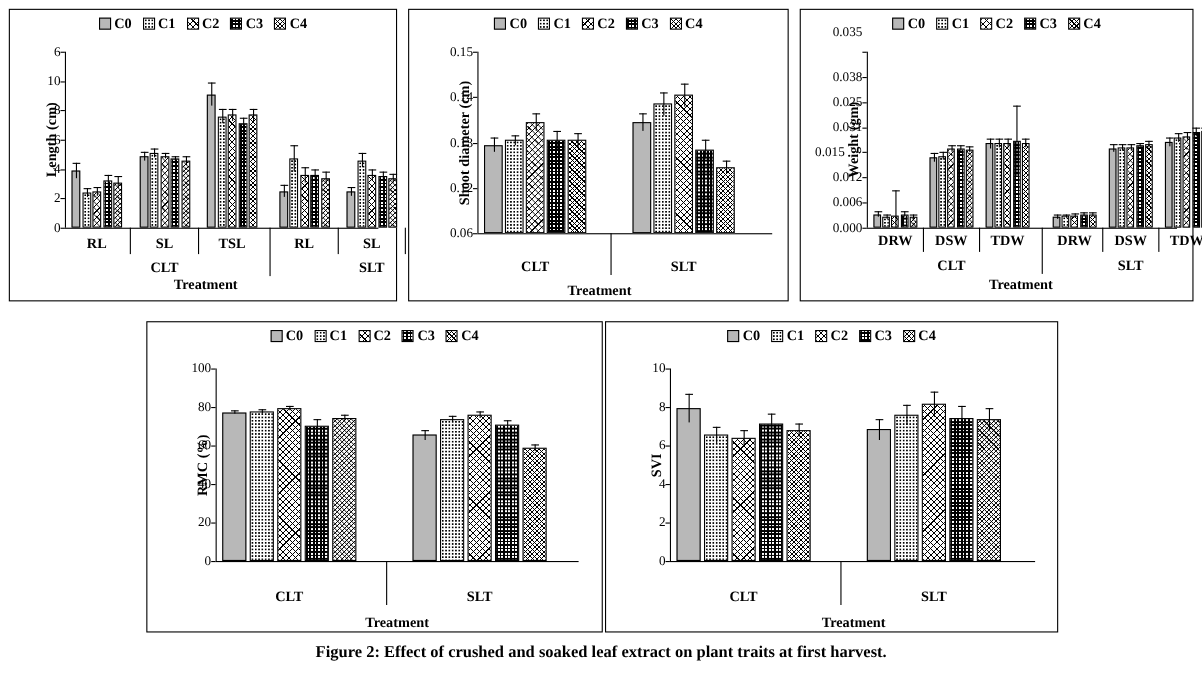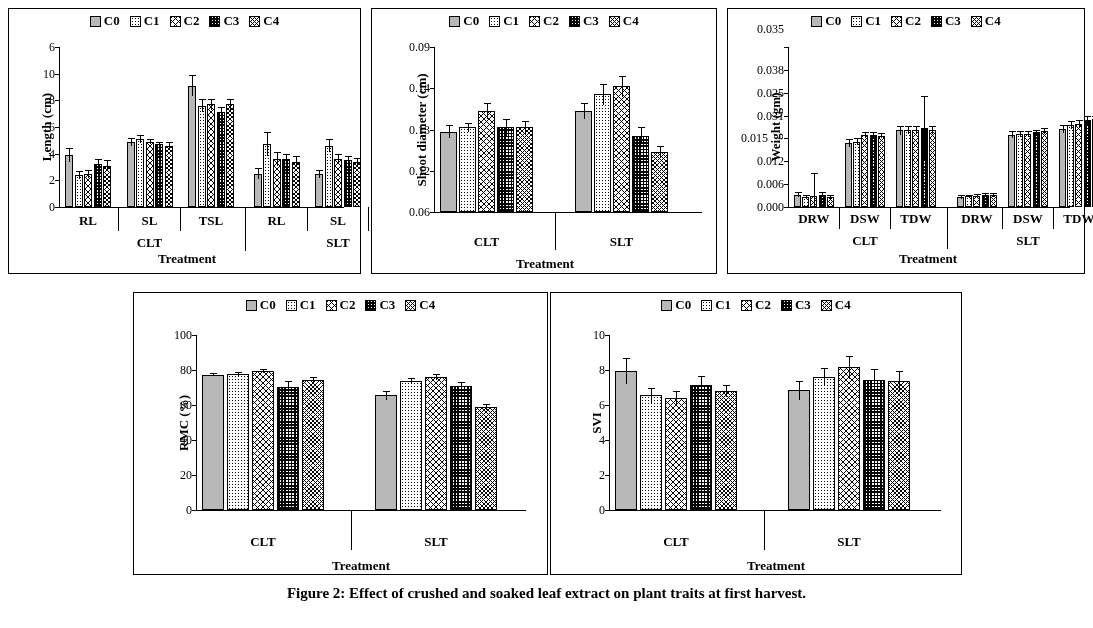--- a/index.html
+++ b/index.html
@@ -251,21 +251,21 @@
       <div class="axis-line" style="left: 62px; top: 38px; width: 1px; height: 165px;"></div>
       <div class="axis-line" style="left: 62px; top: 203px; width: 268px; height: 1px;"></div>
       <div class="ytick" style="left: 30px; width: 28px; top: 203px;">0.06</div>
       <div class="tickmark" style="left: 58px; top: 203px;"></div>
       <div class="ytick" style="left: 30px; width: 28px; top: 161.75px;">0.12</div>
       <div class="tickmark" style="left: 58px; top: 161.75px;"></div>
       <div class="ytick" style="left: 30px; width: 28px; top: 120.5px;">0.13</div>
       <div class="tickmark" style="left: 58px; top: 120.5px;"></div>
       <div class="ytick" style="left: 30px; width: 28px; top: 79.25px;">0.14</div>
       <div class="tickmark" style="left: 58px; top: 79.25px;"></div>
-      <div class="ytick" style="left: 30px; width: 28px; top: 38px;">0.09</div>
+      <div class="ytick" style="left: 30px; width: 28px; top: 38px;">0.15</div>
       <div class="tickmark" style="left: 58px; top: 38px;"></div>
       <div class="ylabel" style="left: -10px; top: 112.5px; width: 120px; text-align: center; transform: rotate(-90deg); font-size: 13px;">Shoot diameter (cm)</div>
       <div class="bar p0" style="left: 68px; top: 122.562px; width: 17px; height: 80.4375px;"></div>
       <div class="errbar" style="left: 76.5px; top: 116.375px; height: 12.375px;"></div>
       <div class="errcap" style="left: 73.5px; top: 116.375px; width: 7px;"></div>
       <div class="bar p1" style="left: 87px; top: 118.437px; width: 17px; height: 84.5625px;"></div>
       <div class="errbar" style="left: 95.5px; top: 114.312px; height: 8.25px;"></div>
       <div class="errcap" style="left: 92.5px; top: 114.312px; width: 7px;"></div>
       <div class="bar p2" style="left: 106px; top: 101.937px; width: 17px; height: 101.063px;"></div>
       <div class="errbar" style="left: 114.5px; top: 93.6875px; height: 16.5px;"></div>

